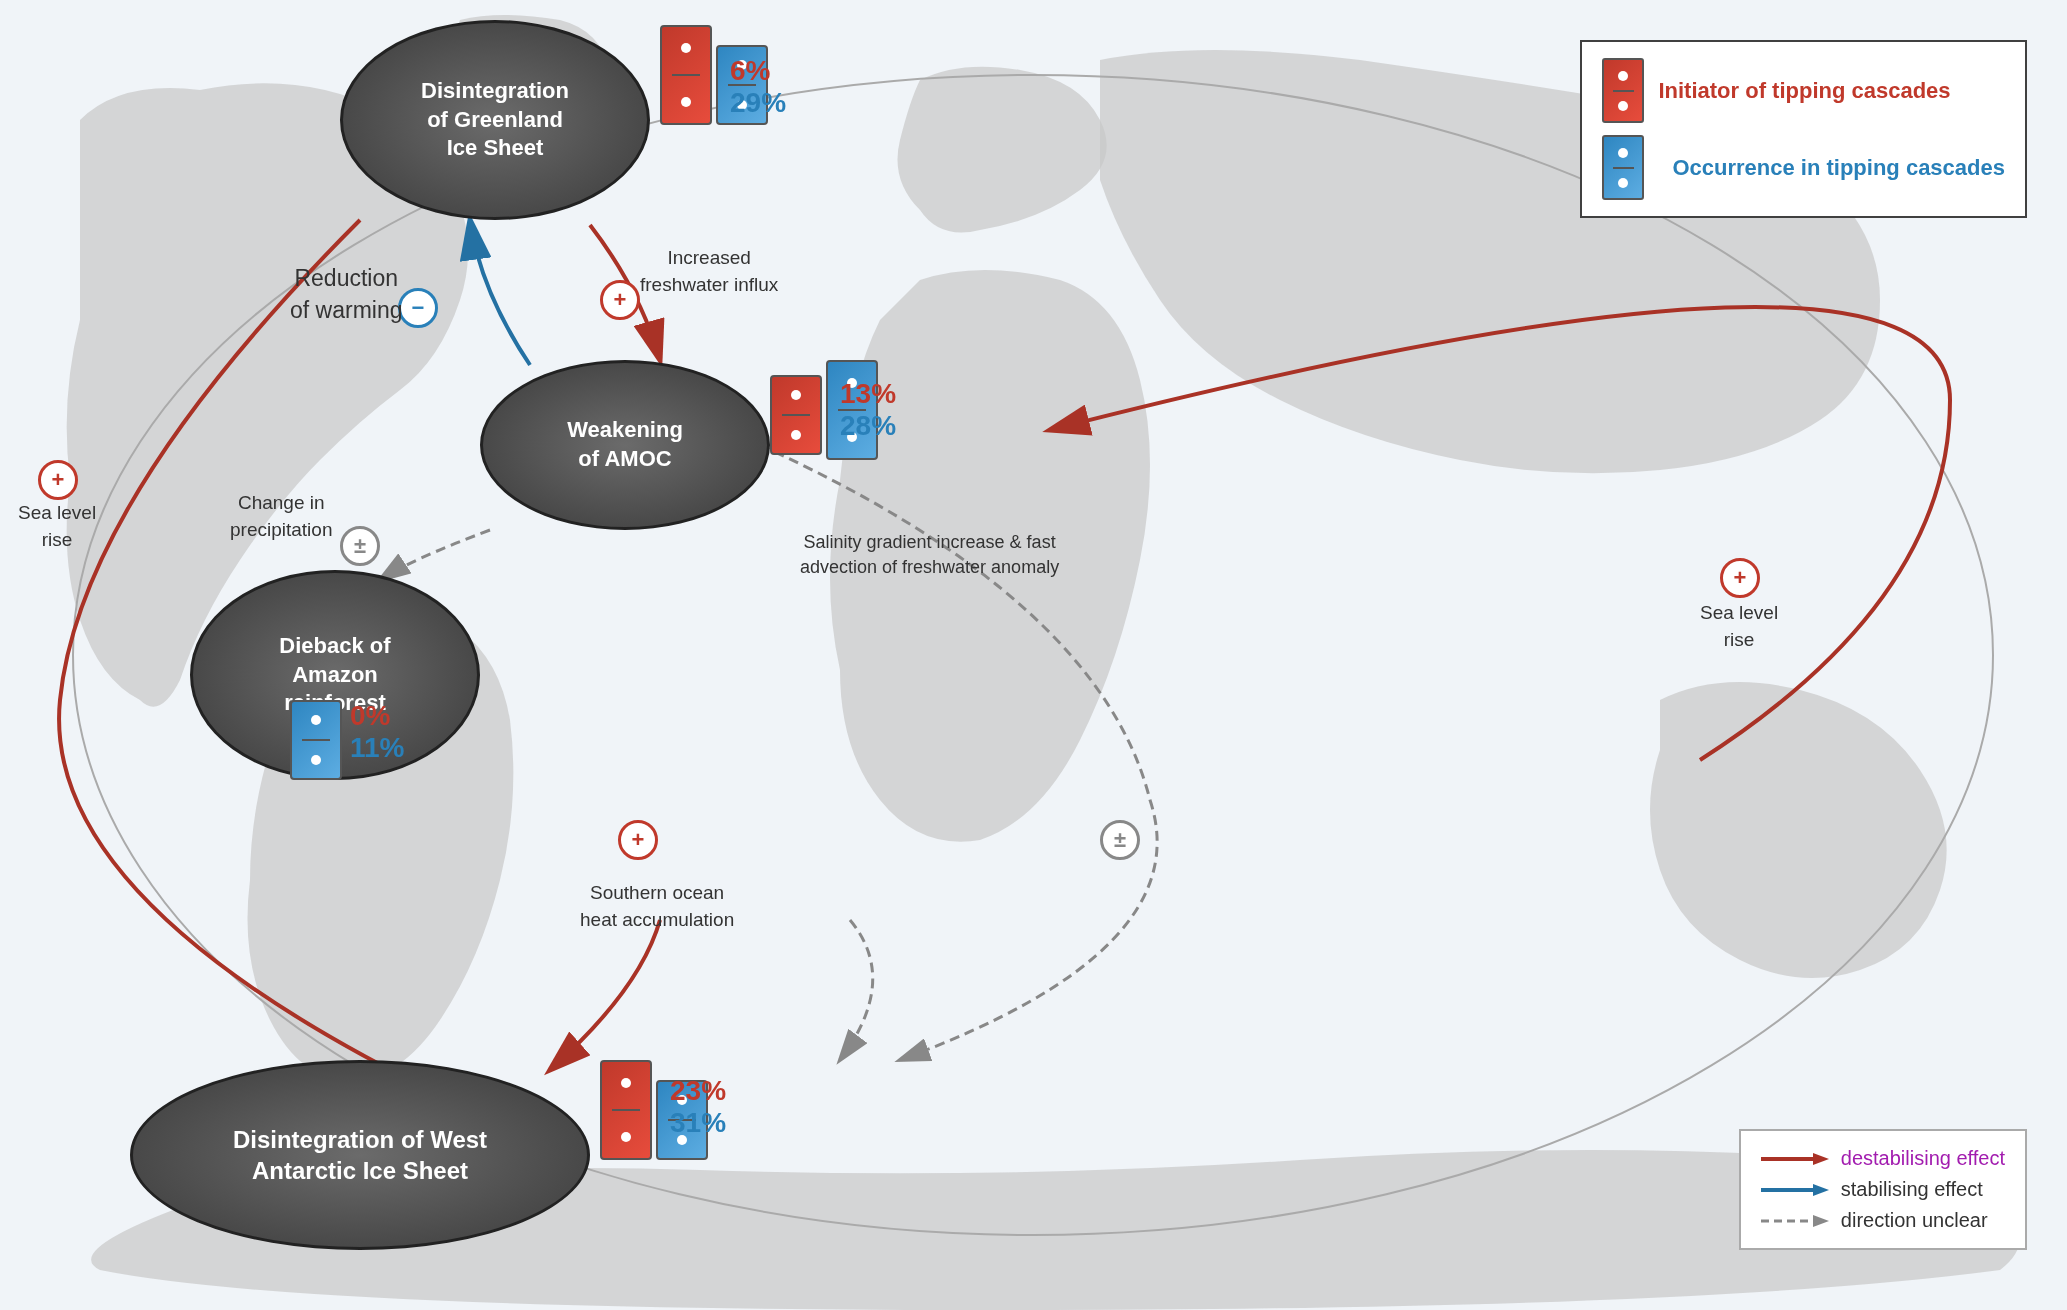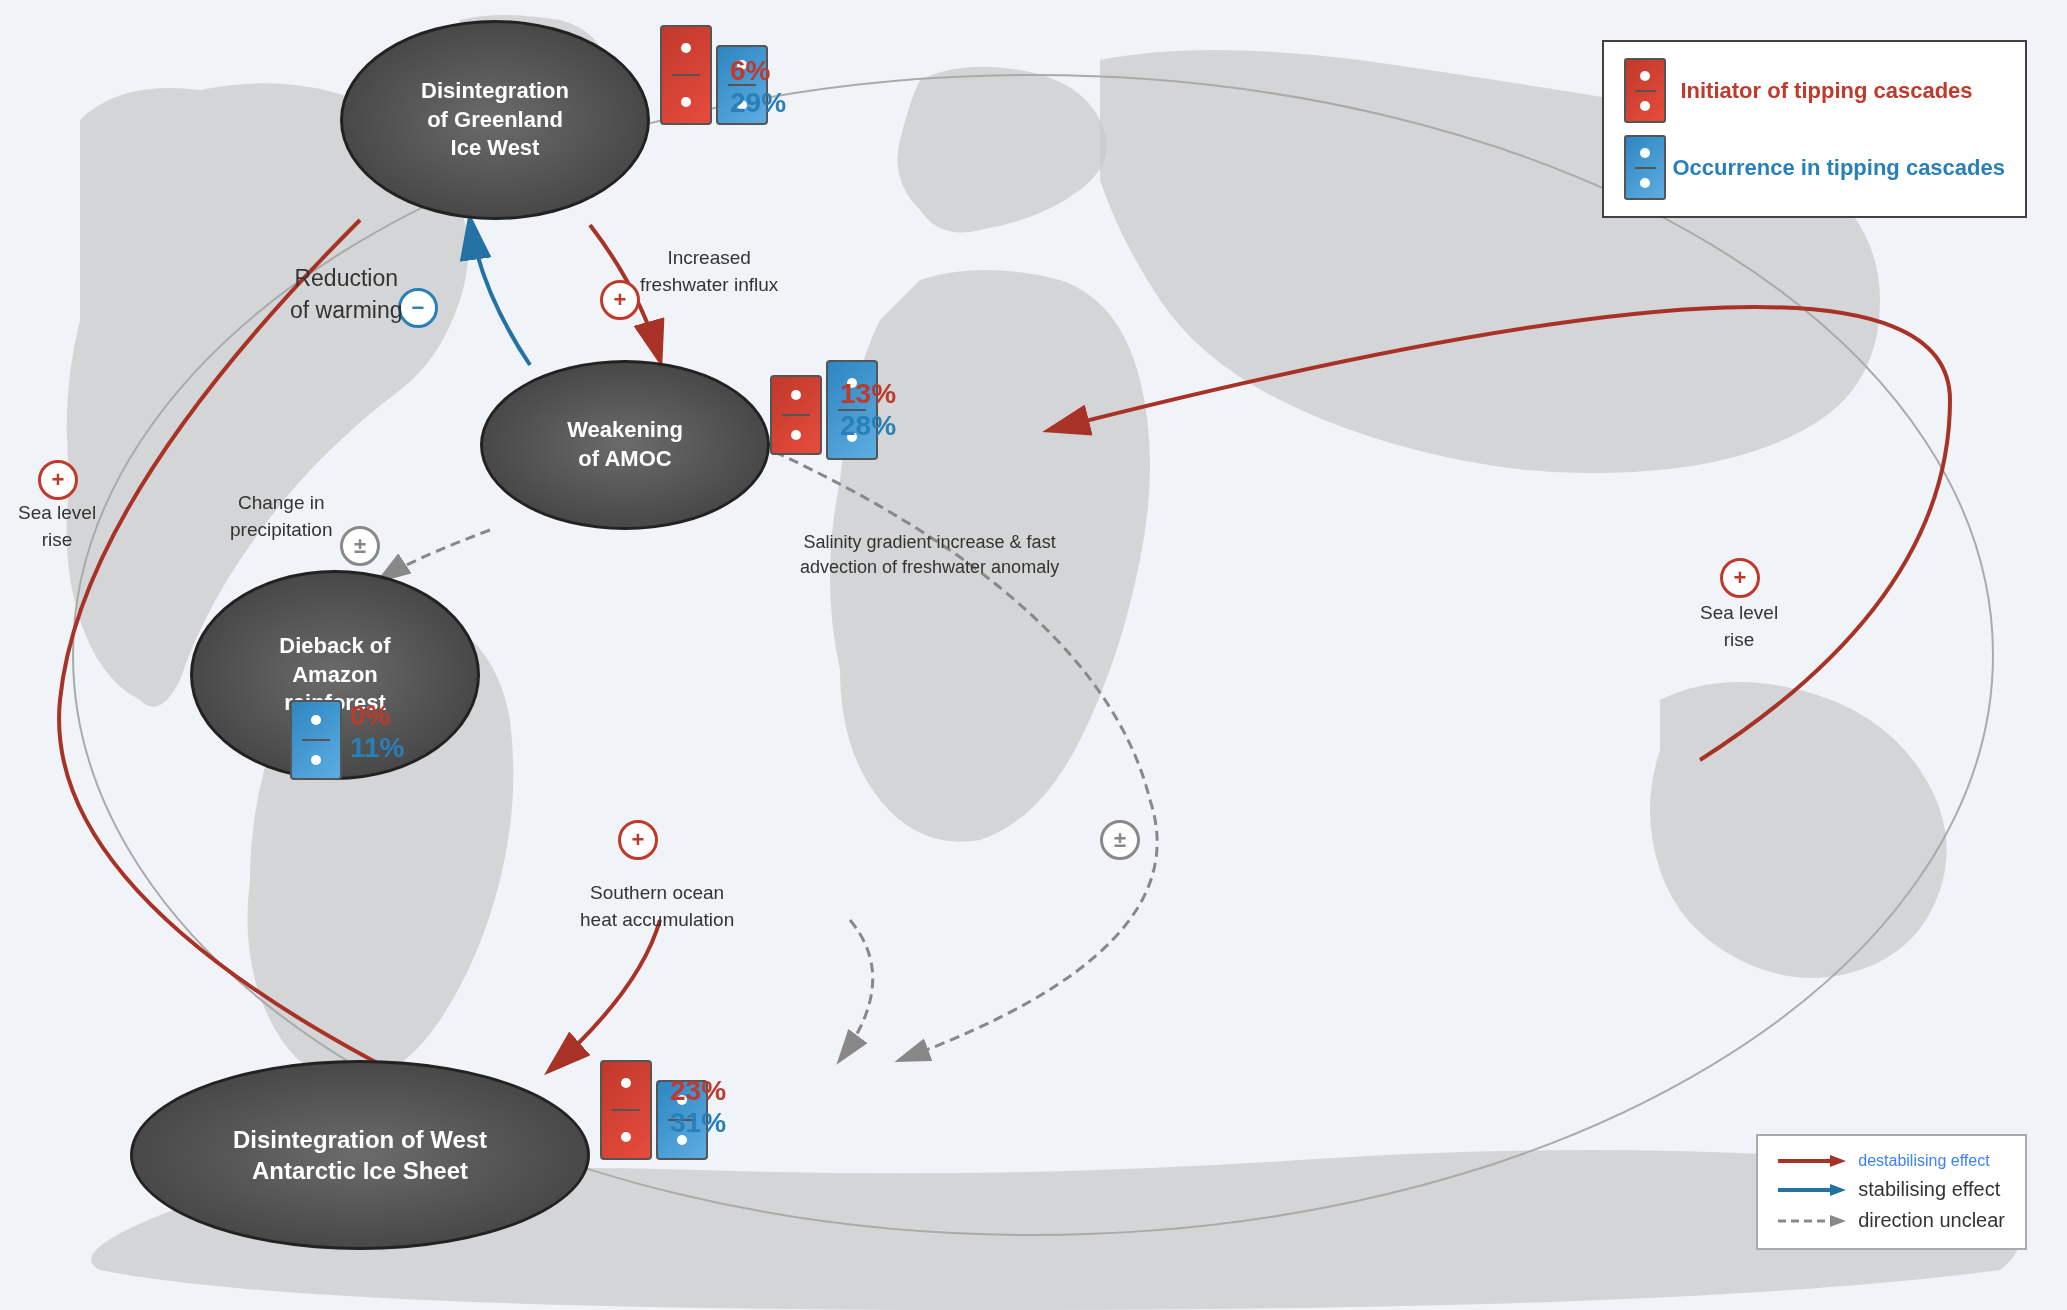--- a/index.html
+++ b/index.html
@@ -208,21 +208,21 @@
   <path d="M 660 920 Q 640 990 550 1070" stroke="#a93226" stroke-width="4" fill="none" marker-end="url(#arrowhead-red)"></path>
 
   <path d="M 760 445 Q 1100 600 1150 800 Q 1200 950 900 1060" stroke="#888" stroke-width="3" fill="none" stroke-dasharray="10,6" marker-end="url(#arrowhead-gray)"></path>
 
   <path d="M 850 920 Q 900 980 840 1060" stroke="#888" stroke-width="3" fill="none" stroke-dasharray="10,6" marker-end="url(#arrowhead-gray)"></path>
 </svg>
 
 <div class="node-ellipse" style="left: 340px; top: 20px; width: 310px; height: 200px;">
   <span style="white-space: pre-line;">Disintegration
 of Greenland
-Ice West</span>
+Ice Sheet</span>
 </div>
 
 <div class="node-ellipse" style="left: 480px; top: 360px; width: 290px; height: 170px;">
   <span style="white-space: pre-line;">Weakening
 of AMOC</span>
 </div>
 
 <div class="node-ellipse" style="left: 190px; top: 570px; width: 290px; height: 210px;">
   <span style="white-space: pre-line;">Dieback of
 Amazon
@@ -331,37 +331,37 @@
 
   <div style="display: flex; align-items: center; gap: 14px; margin-bottom: 12px;">
     <div class="domino red-d" style="width: 42px; height: 65px; border-radius: 3px; flex-shrink:0;">
       <div class="domino-dot"></div>
       <div class="domino-line"></div>
       <div class="domino-dot"></div>
     </div>
     <span style="font-size: 22px; font-weight: bold; color: #c0392b;">Initiator of tipping cascades</span>
   </div>
 
-  <div style="display: flex; align-items: center; gap: 6px;">
+  <div style="display: flex; align-items: center; gap: 28px;">
     <div class="domino blue-d" style="width: 42px; height: 65px; border-radius: 3px; flex-shrink:0;">
       <div class="domino-dot"></div>
       <div class="domino-line"></div>
       <div class="domino-dot"></div>
     </div>
     <span style="font-size: 22px; font-weight: bold; color: #2980b9;">Occurrence in tipping cascades</span>
   </div>
 </div>
 
 <div class="legend-arrow-box">
   <div class="legend-item">
     <svg width="70" height="16" viewBox="0 0 70 16">
       <line x1="0" y1="8" x2="52" y2="8" stroke="#a93226" stroke-width="4"></line>
       <polygon points="52,2 68,8 52,14" fill="#a93226"></polygon>
     </svg>
-    <span style="color: #3b82f6; font-size: 16px; font-weight: normal;">destabilising effect</span>
+    <span style="color: #a21caf; font-size: 20px; font-weight: normal;">destabilising effect</span>
   </div>
   <div class="legend-item">
     <svg width="70" height="16" viewBox="0 0 70 16">
       <line x1="0" y1="8" x2="52" y2="8" stroke="#2471a3" stroke-width="4"></line>
       <polygon points="52,2 68,8 52,14" fill="#2471a3"></polygon>
     </svg>
     <span style="color: #333; font-size: 20px; font-weight: normal;">stabilising effect</span>
   </div>
   <div class="legend-item" style="margin-bottom:0;">
     <svg width="70" height="16" viewBox="0 0 70 16">

